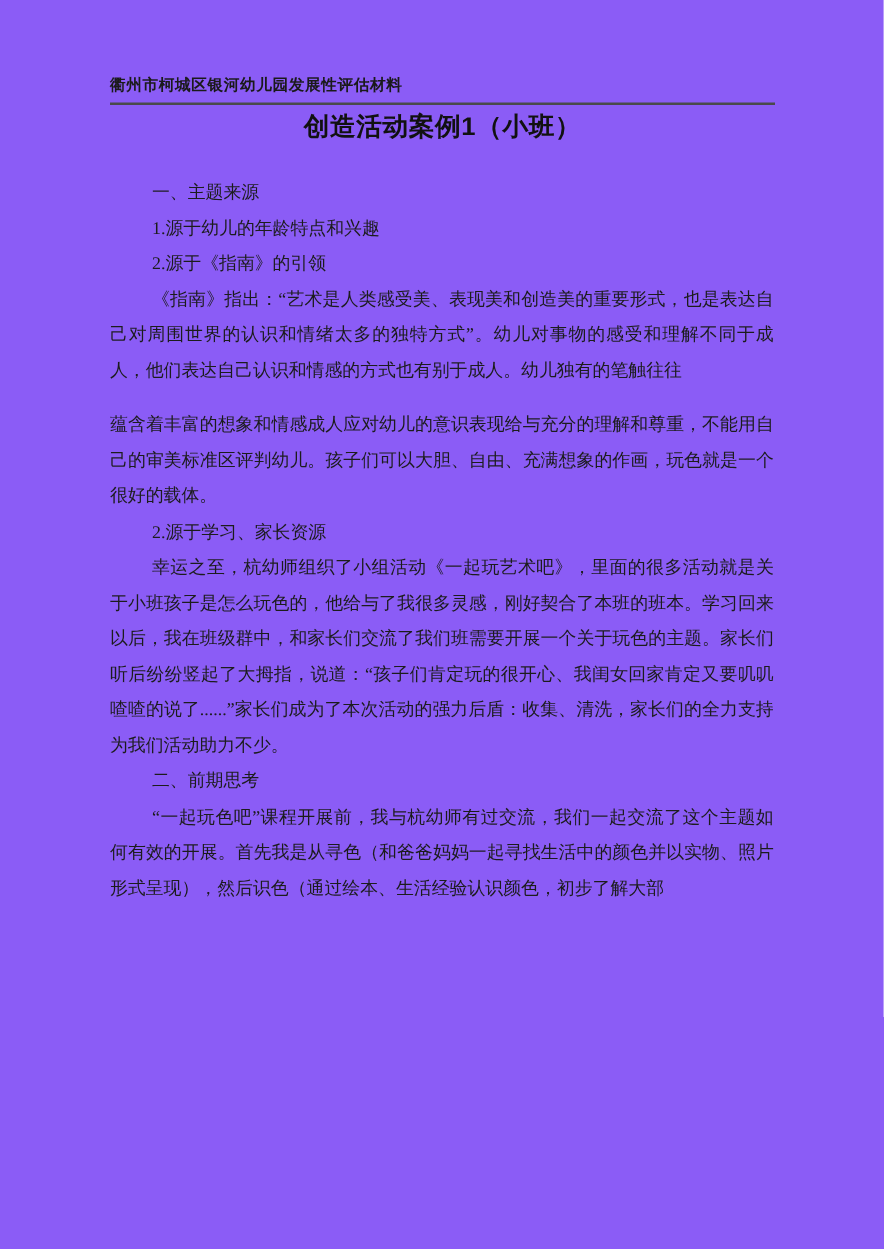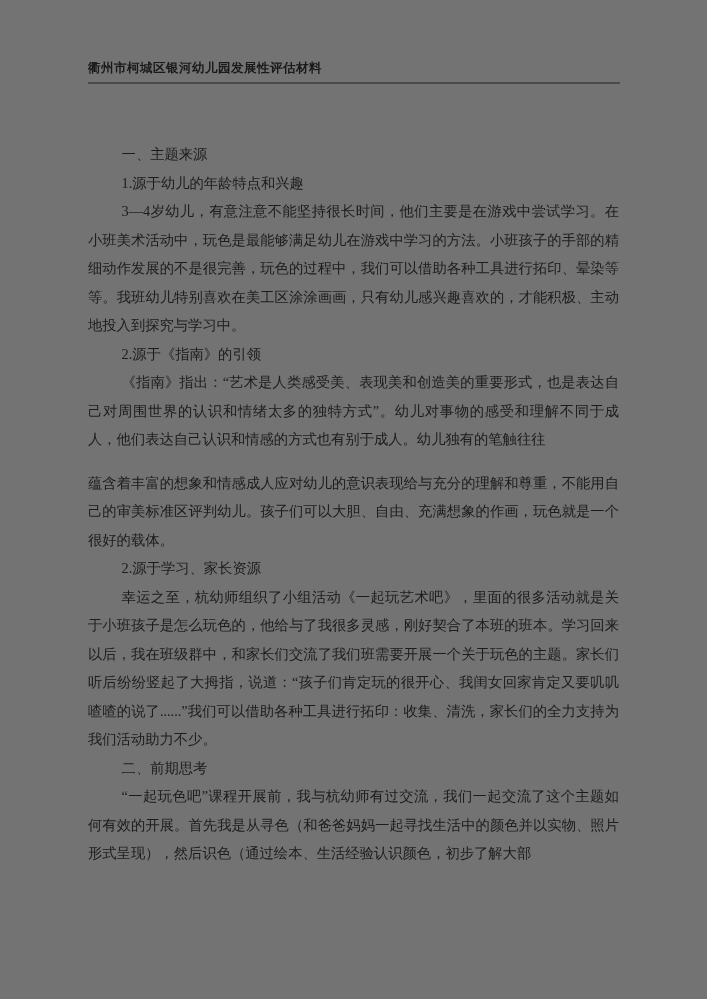--- a/index.html
+++ b/index.html
@@ -4,21 +4,21 @@
 <style>
   html, body {
     margin: 0;
     padding: 0;
     background: #ffffff;
   }
   .page {
     position: relative;
     width: 707px;
     height: 999px;
-    background: #737373;
+    background: #8b5cf6;
     overflow: hidden;
     font-family: "Liberation Serif", "DejaVu Serif", serif;
     color: #1c1c1c;
   }
   .doc-header {
     position: absolute;
     left: 88px;
     right: 87px;
     top: 60px;
     font-family: "Liberation Sans", "DejaVu Sans", sans-serif;
@@ -80,39 +80,39 @@
     margin-top: 15px !important;
   }
 </style>
 </head>
 <body>
 
 <div class="page">
 
   <div class="doc-header">衢州市柯城区银河幼儿园发展性评估材料</div>
 
+  <div class="doc-title">创造活动案例1（小班）</div>
 
 
   <div class="doc-content">
 
     <h2 class="indent">一、主题来源</h2>
 
     <h3 class="indent">1.源于幼儿的年龄特点和兴趣</h3>
 
-    <p class="indent">3—4岁幼儿，有意注意不能坚持很长时间，他们主要是在游戏中尝试学习。在小班美术活动中，玩色是最能够满足幼儿在游戏中学习的方法。小班孩子的手部的精细动作发展的不是很完善，玩色的过程中，我们可以借助各种工具进行拓印、晕染等等。我班幼儿特别喜欢在美工区涂涂画画，只有幼儿感兴趣喜欢的，才能积极、主动地投入到探究与学习中。</p>
 
     <h3 class="indent">2.源于《指南》的引领</h3>
 
     <p class="indent">《指南》指出：“艺术是人类感受美、表现美和创造美的重要形式，也是表达自己对周围世界的认识和情绪太多的独特方式”。幼儿对事物的感受和理解不同于成人，他们表达自己认识和情感的方式也有别于成人。幼儿独有的笔触往往</p>
 
     <p class="para-continued">蕴含着丰富的想象和情感成人应对幼儿的意识表现给与充分的理解和尊重，不能用自己的审美标准区评判幼儿。孩子们可以大胆、自由、充满想象的作画，玩色就是一个很好的载体。</p>
 
     <h3 class="indent">2.源于学习、家长资源</h3>
 
-    <p class="indent">幸运之至，杭幼师组织了小组活动《一起玩艺术吧》，里面的很多活动就是关于小班孩子是怎么玩色的，他给与了我很多灵感，刚好契合了本班的班本。学习回来以后，我在班级群中，和家长们交流了我们班需要开展一个关于玩色的主题。家长们听后纷纷竖起了大拇指，说道：“孩子们肯定玩的很开心、我闺女回家肯定又要叽叽喳喳的说了......”我们可以借助各种工具进行拓印：收集、清洗，家长们的全力支持为我们活动助力不少。</p>
+    <p class="indent">幸运之至，杭幼师组织了小组活动《一起玩艺术吧》，里面的很多活动就是关于小班孩子是怎么玩色的，他给与了我很多灵感，刚好契合了本班的班本。学习回来以后，我在班级群中，和家长们交流了我们班需要开展一个关于玩色的主题。家长们听后纷纷竖起了大拇指，说道：“孩子们肯定玩的很开心、我闺女回家肯定又要叽叽喳喳的说了......”家长们成为了本次活动的强力后盾：收集、清洗，家长们的全力支持为我们活动助力不少。</p>
 
     <h2 class="indent">二、前期思考</h2>
 
 
     <p class="indent">“一起玩色吧”课程开展前，我与杭幼师有过交流，我们一起交流了这个主题如何有效的开展。首先我是从寻色（和爸爸妈妈一起寻找生活中的颜色并以实物、照片形式呈现），然后识色（通过绘本、生活经验认识颜色，初步了解大部</p>
 
   </div>
 </div>
 
 </body></html>

